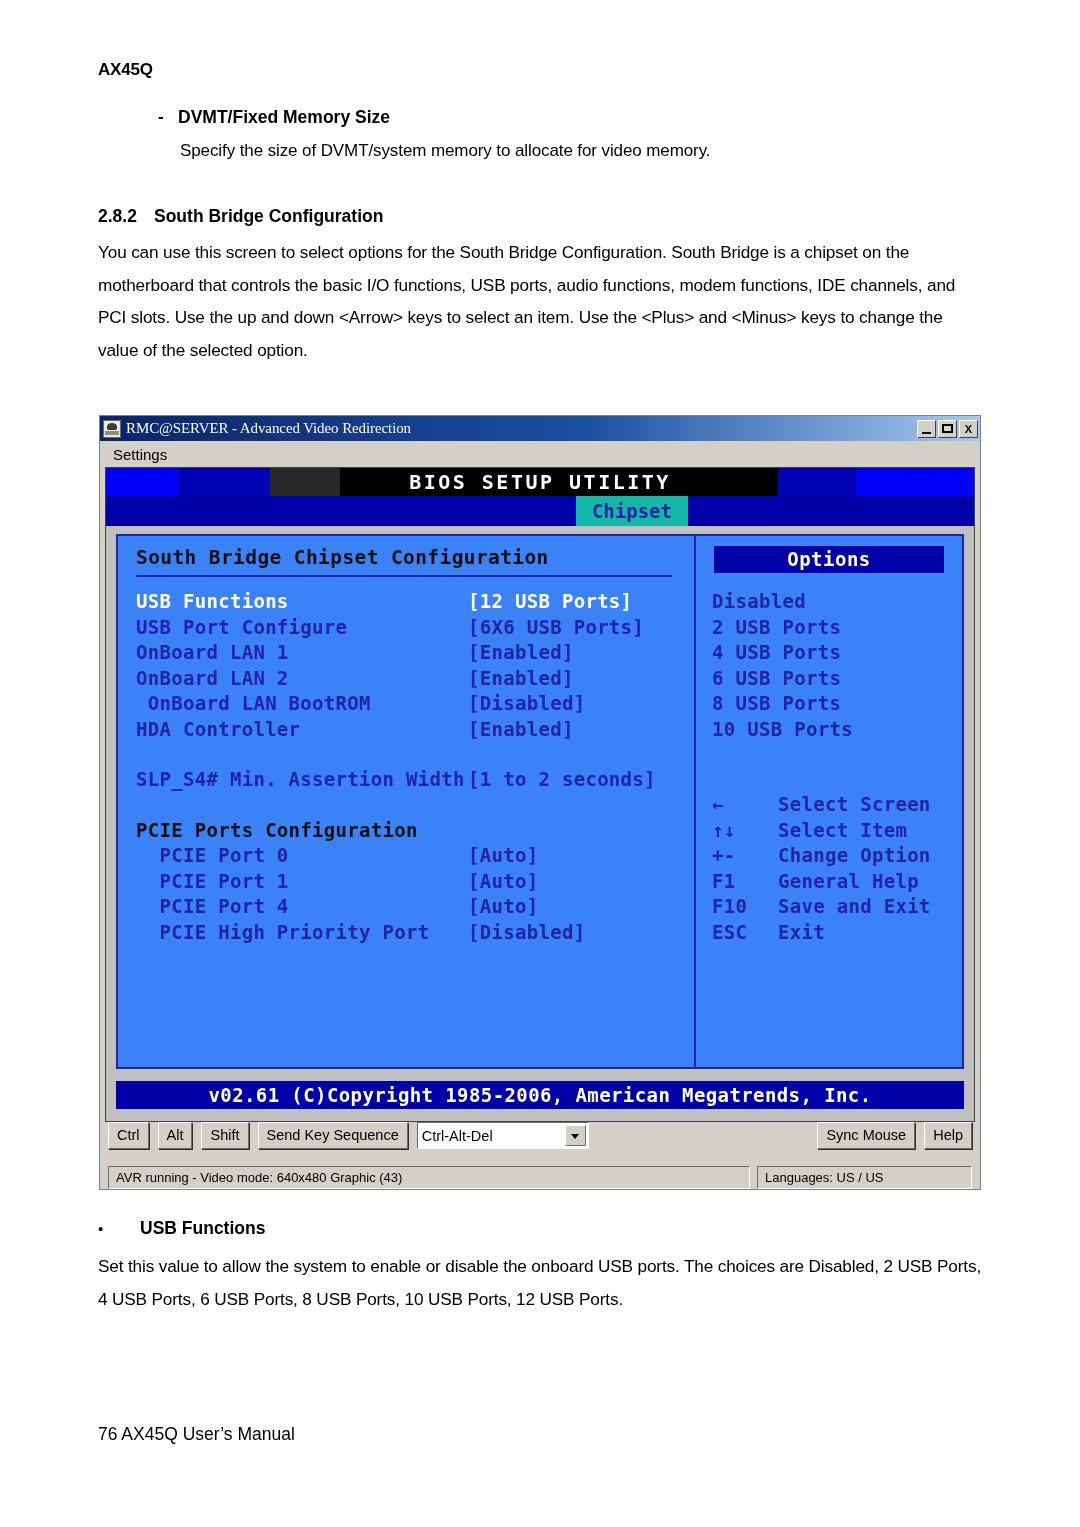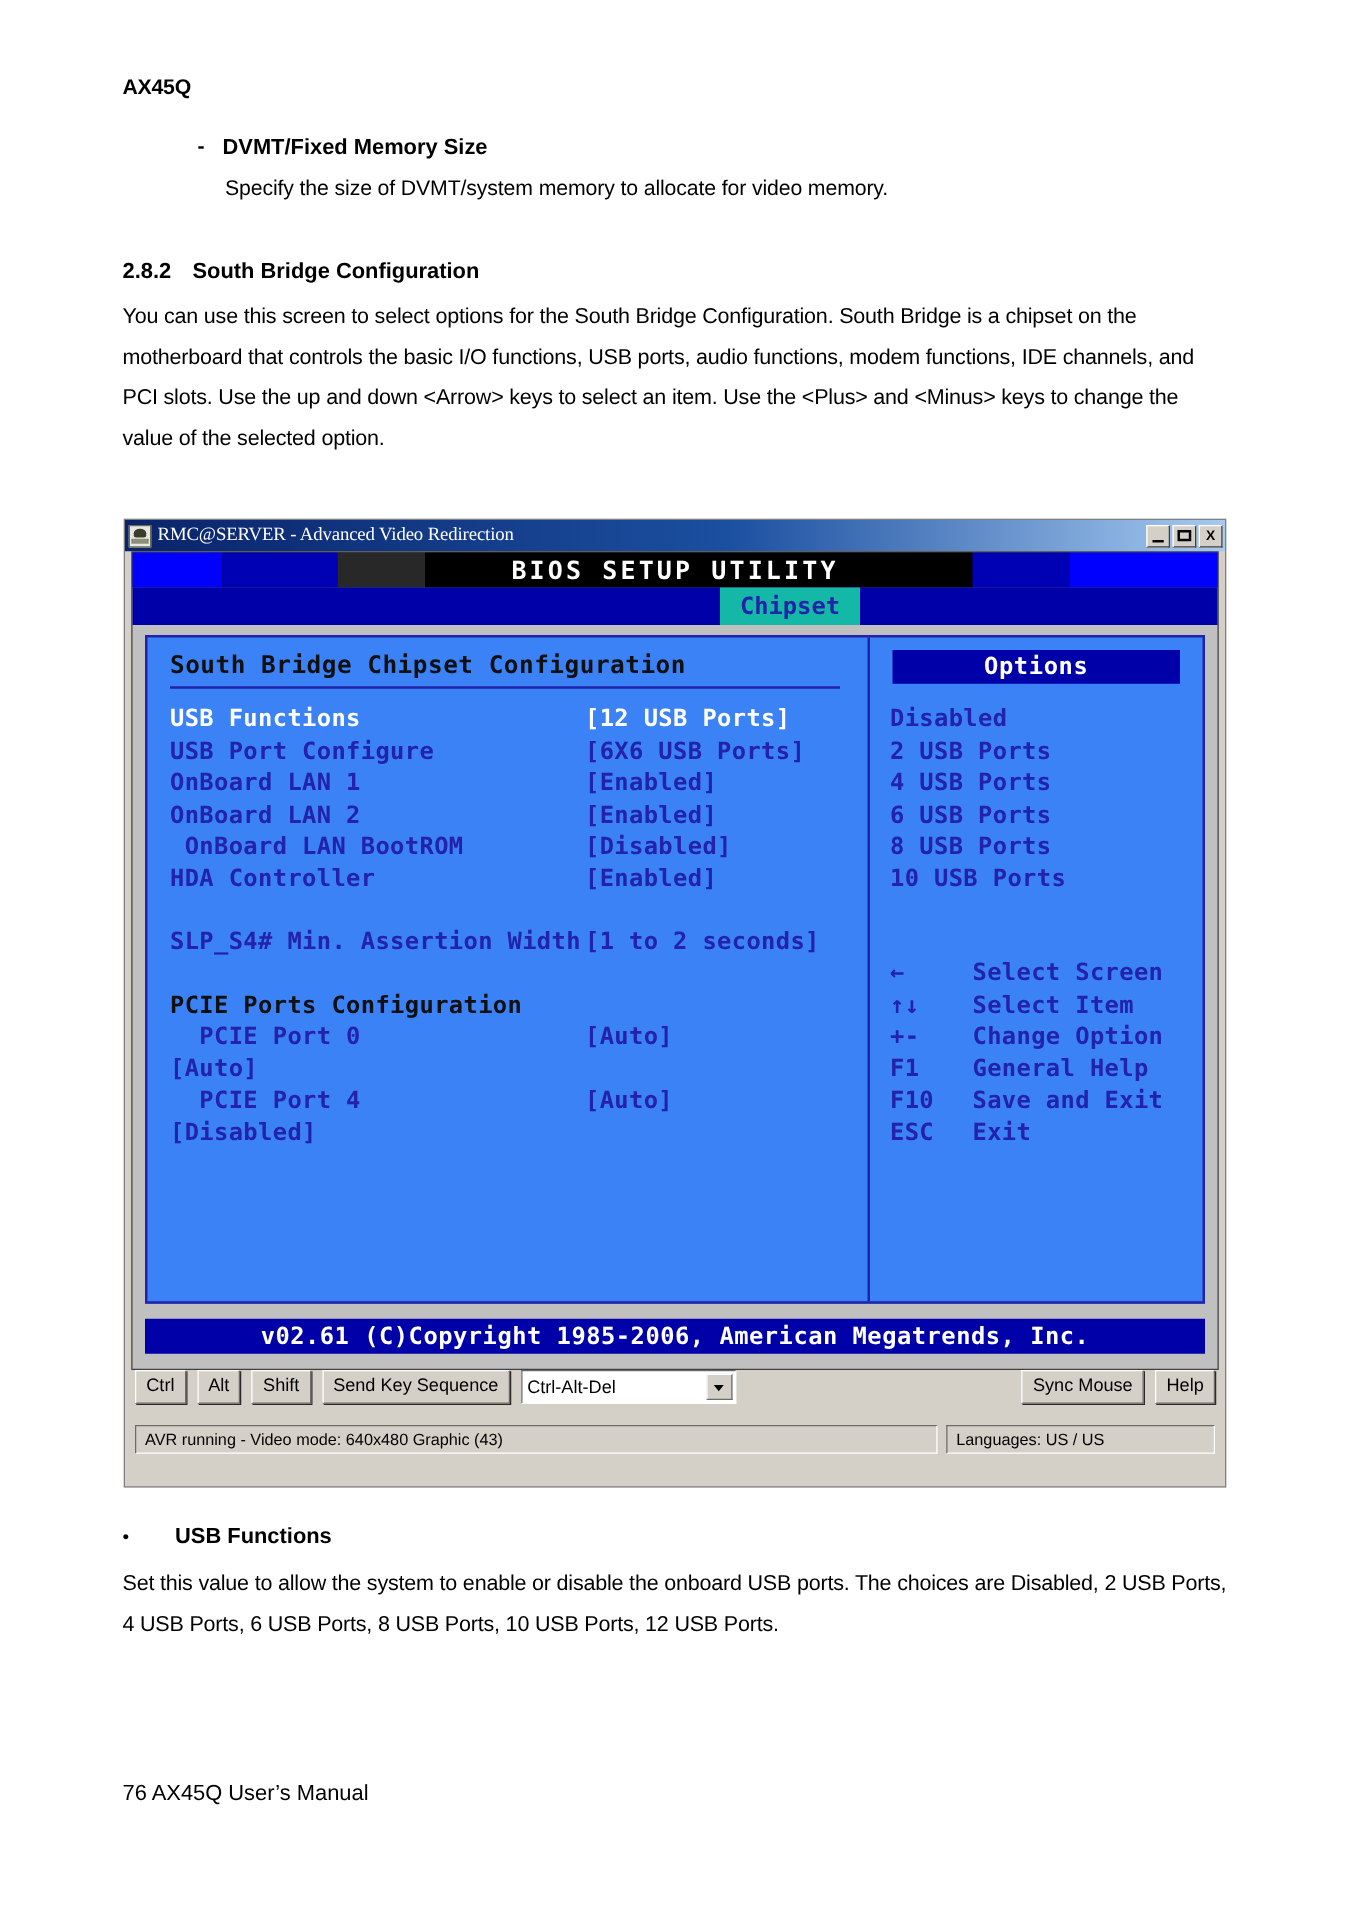--- a/index.html
+++ b/index.html
@@ -471,20 +471,23 @@
   <div id="title-bar">
     <span id="title-icon"></span>
     <span id="title-text">RMC@SERVER - Advanced Video Redirection</span>
     <span class="win-btns">
       <span class="win-btn" id="btn-min"></span>
       <span class="win-btn" id="btn-max"></span>
       <span class="win-btn" id="btn-close">X</span>
     </span>
   </div>
 
+  <div id="menu-bar">
+    <span id="menu-settings">Settings</span>
+  </div>
 
   <div id="bios-screen">
 
     <div id="bios-topbar">
       <span class="seg" style="width:72px;background:#0000ff;"></span>
       <span class="seg" style="width:92px;background:#0000b4;"></span>
       <span class="seg" style="width:70px;background:#282828;"></span>
       <span class="seg" style="width:438px;background:#000000;"></span>
       <span class="seg" style="width:78px;background:#0000b4;"></span>
       <span class="seg" style="flex:1 1 auto;background:#0000ff;"></span>
@@ -537,27 +540,29 @@
 
         <div class="spacer"></div>
 
         <div class="group-title">PCIE Ports Configuration</div>
 
         <div class="opt-row">
           <span class="k">  PCIE Port 0</span>
           <span class="v">[Auto]</span>
         </div>
         <div class="opt-row">
+          <span class="k">  PCIE Port 1</span>
           <span class="v">[Auto]</span>
         </div>
         <div class="opt-row">
           <span class="k">  PCIE Port 4</span>
           <span class="v">[Auto]</span>
         </div>
         <div class="opt-row">
+          <span class="k">  PCIE High Priority Port</span>
           <span class="v">[Disabled]</span>
         </div>
       </div>
 
       <div id="bios-right">
         <div id="options-header">Options</div>
 
         <div style="height:16px;"></div>
 
         <div class="opt-item">Disabled</div>

